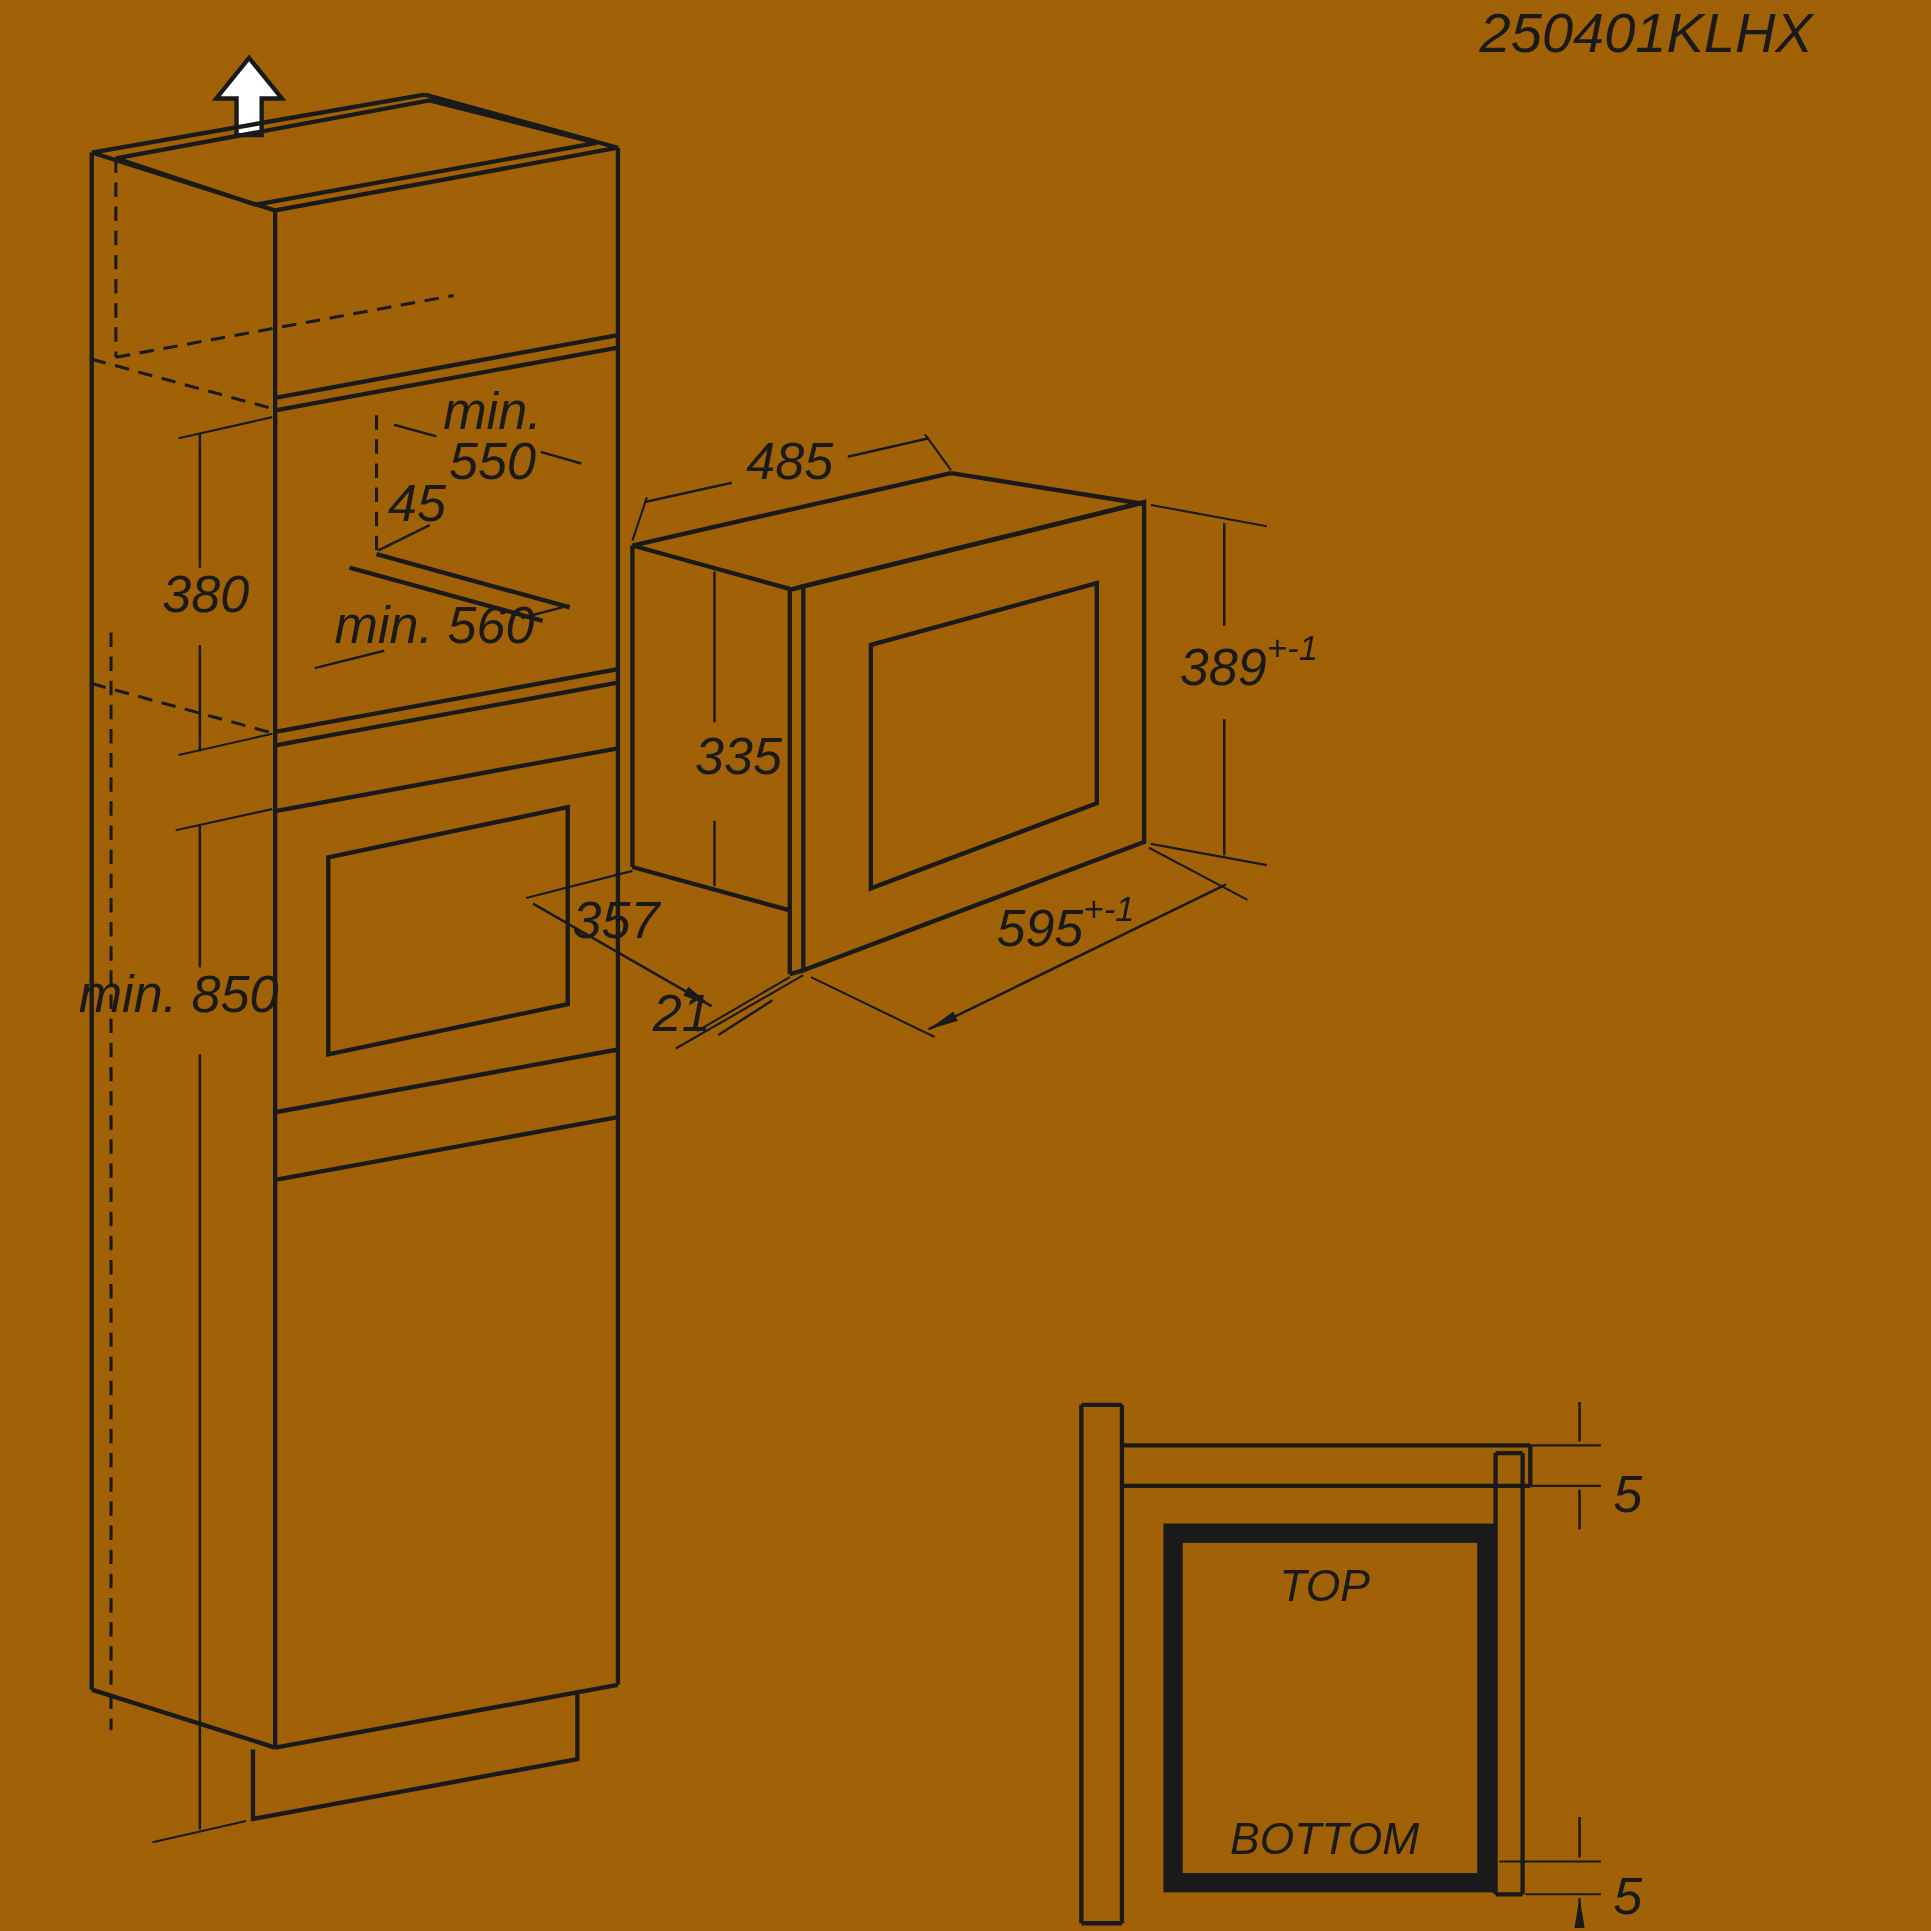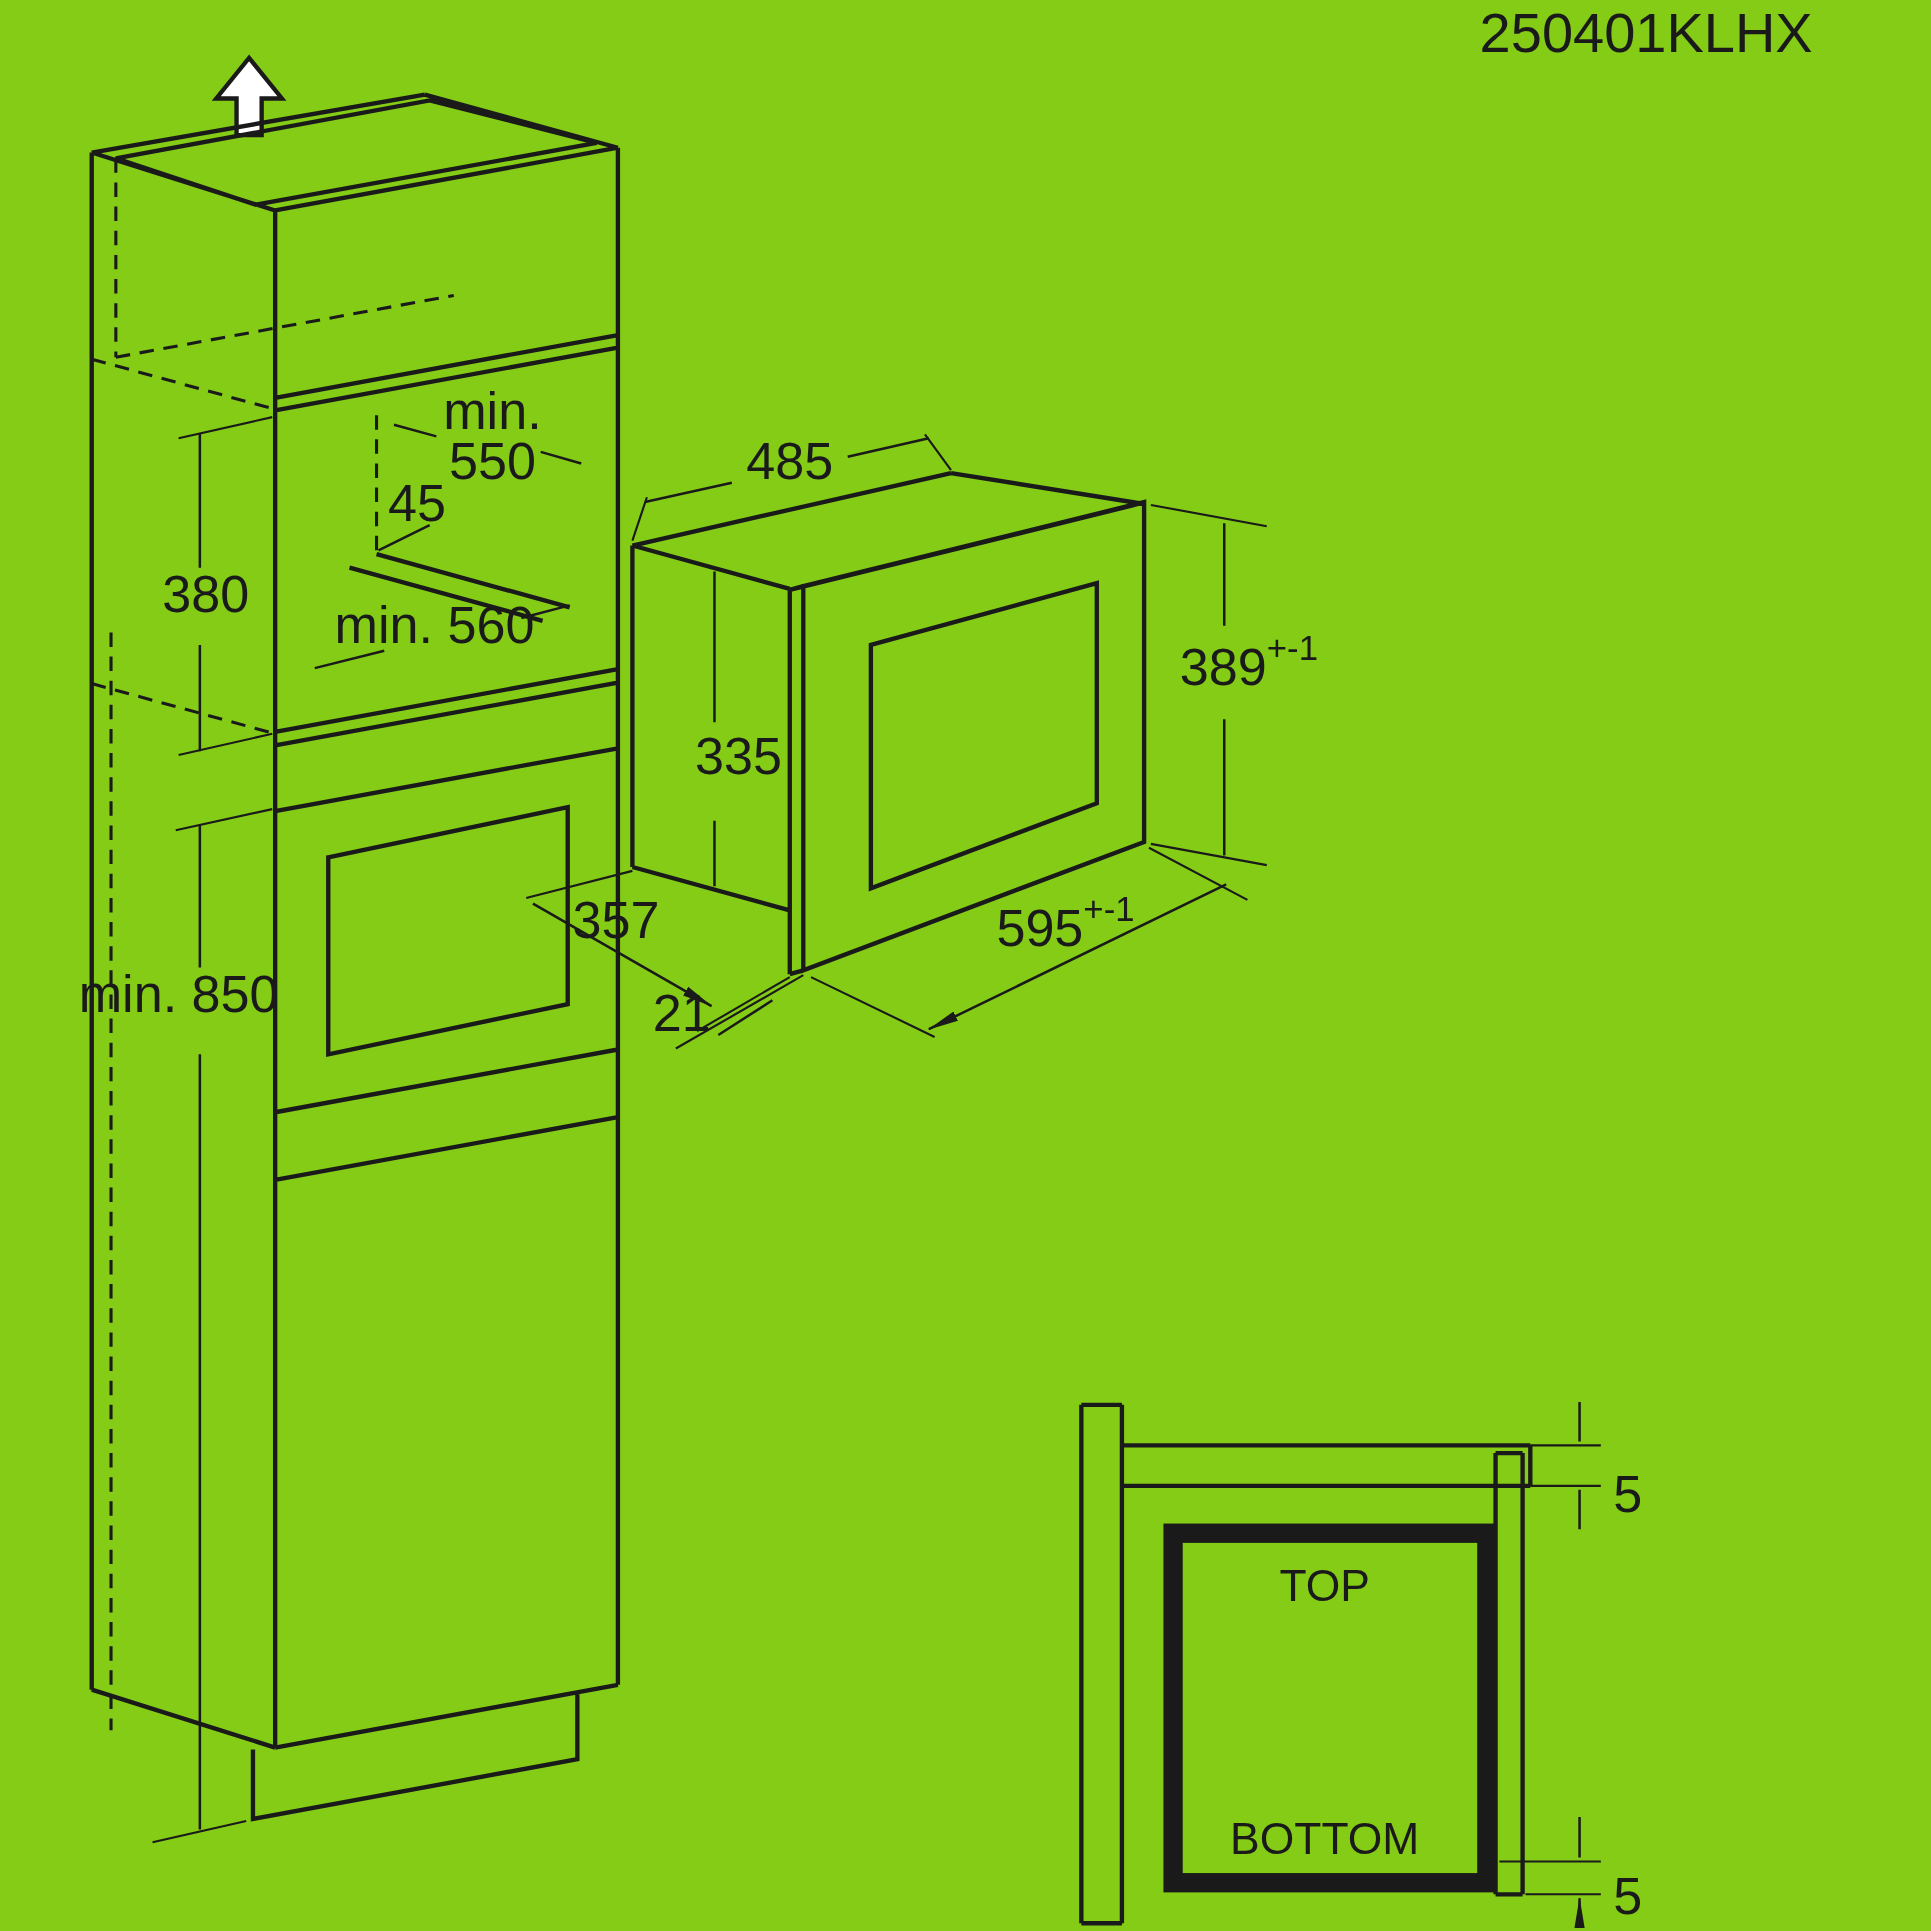--- a/index.html
+++ b/index.html
@@ -1,16 +1,16 @@
 <!DOCTYPE html>
 <html><head>
 <meta charset="utf-8">
 <style>
   html,body{margin:0;padding:0;background:#ffffff;}
-  .canvas{width:1931px;height:1931px;background:#84cc16;position:relative;}
+  .canvas{width:1931px;height:1931px;background:#a16207;position:relative;font-style:italic;}
   svg{display:block;width:1931px;height:1931px;}
   .ol{fill:none;stroke:#1a1a1a;stroke-width:4.5;stroke-linejoin:miter;stroke-linecap:butt;}
   .dash{fill:none;stroke:#1a1a1a;stroke-width:3.2;stroke-dasharray:15 10;}
   .dim{fill:none;stroke:#1a1a1a;stroke-width:2.6;}
   .ext{fill:none;stroke:#1a1a1a;stroke-width:2.2;}
   .thick{fill:none;stroke:#1a1a1a;stroke-width:20;}
   .vent{fill:#ffffff;stroke:#1a1a1a;stroke-width:4.5;stroke-linejoin:miter;}
   text{font-family:"Liberation Sans","DejaVu Sans",sans-serif;fill:#1a1a1a;}
   .t{font-size:54px;}
   .ts{font-size:36px;}

